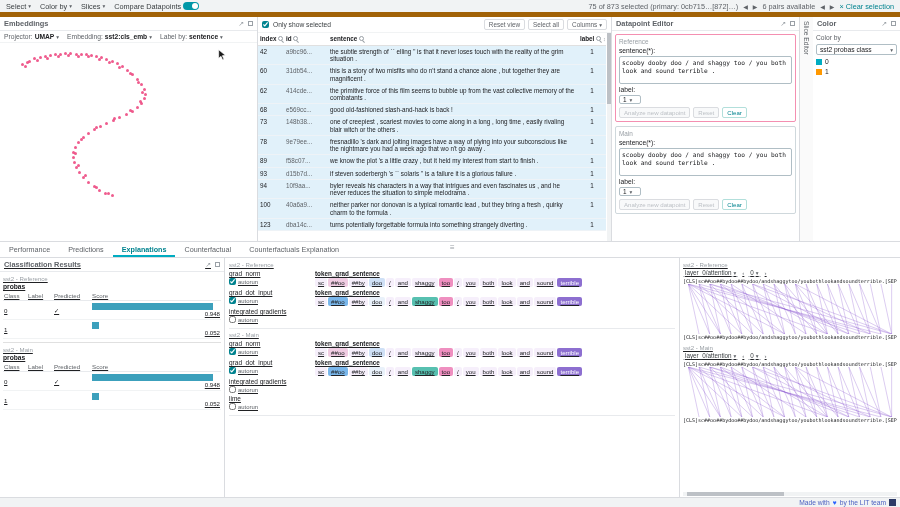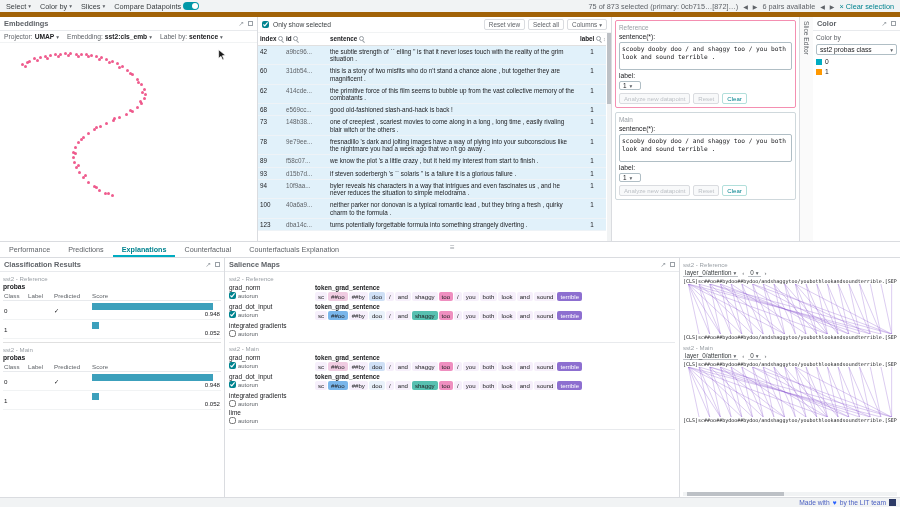--- a/index.html
+++ b/index.html
@@ -19,21 +19,21 @@
   .tb-item{display:inline-flex;align-items:center;gap:2px;cursor:pointer;}
   .caret{font-size:5.5px;color:#5f6368;}
   .toggle{width:16px;height:8px;border-radius:5px;background:#0097a7;position:relative;display:inline-block;}
   .toggle::after{content:"";position:absolute;right:1px;top:1px;width:6px;height:6px;border-radius:50%;background:#fff;}
   .tb-right{margin-left:auto;display:flex;align-items:center;gap:5px;color:#5f6368;}
   .navbtn{font-size:6px;color:#5f6368;cursor:pointer;}
   .link{color:#00838f;cursor:pointer;}
 
   
   .upper{flex:0 0 225px;display:flex;min-height:0;border-bottom:1px solid #dadce0;}
-  .lower{flex:1;display:flex;min-height:0;}
+  .lower{flex:1;display:flex;min-height:0;text-decoration:underline;}
   .panel{display:flex;flex-direction:column;min-width:0;background:#fff;border-right:1px solid #dadce0;}
   .panel:last-child{border-right:none;}
   .panel-header{flex:0 0 14px;display:flex;align-items:center;gap:3px;padding:0 4px;
                 border-bottom:1px solid #e8eaed;font-size:7.4px;font-weight:bold;color:#5f6368;}
   .ph-icons{margin-left:auto;display:flex;gap:4px;align-items:center;color:#9aa0a6;font-size:7px;font-weight:normal;}
   .icon-max{width:5px;height:5px;border:1px solid #9aa0a6;display:inline-block;}
 
   
   .embeddings{flex:0 0 258px;}
   .embed-controls{display:flex;flex-wrap:wrap;gap:2px 8px;padding:2px 4px;font-size:6.7px;
@@ -391,20 +391,27 @@
               </tr>
             </tbody>
         </table>
         <div class="vscroll">
             <div class="vthumb"></div>
           </div>
       </div>
     </section>
 
     <section class="panel editor">
+      <div class="panel-header">
+        <span>Datapoint Editor</span>
+        <span class="ph-icons">
+            <span>↗</span>
+            <span class="icon-max"></span>
+          </span>
+      </div>
       <div class="editor-body">
         <div class="ed-section reference">
           <span class="ed-name">Reference</span>
           <span>sentence(*):</span>
           <textarea class="ed-textarea" style="">scooby dooby doo / and shaggy too / you both look and sound terrible .</textarea>
           <span>label:</span>
           <span class="ed-label-row">
             <span class="ed-select">
                 <span>1</span>
                 <span class="caret">▾</span>
@@ -548,27 +555,20 @@
                   <div class="bar" style="width: 5.2%;"></div>
                   <div class="score-val">0.052</div>
                 </td>
             </tr>
           </tbody>
         </table>
       </div>
     </section>
 
     <section class="panel salience">
-      <div class="panel-header">
-        <span>Salience Maps</span>
-        <span class="ph-icons">
-            <span>↗</span>
-            <span class="icon-max"></span>
-          </span>
-      </div>
       <div class="sal-body" id="sal-sections">
           <div class="sal-section">
             <div class="model-label">sst2 - Reference</div>
             <div class="sal-method">
               <div class="sal-left">
                 <div class="sal-name">grad_norm</div>
                 <label class="autorun"><input type="checkbox" checked="" style="">autorun</label>
               </div>
               <div class="sal-right">
                 <div class="sal-field">token_grad_sentence</div>

